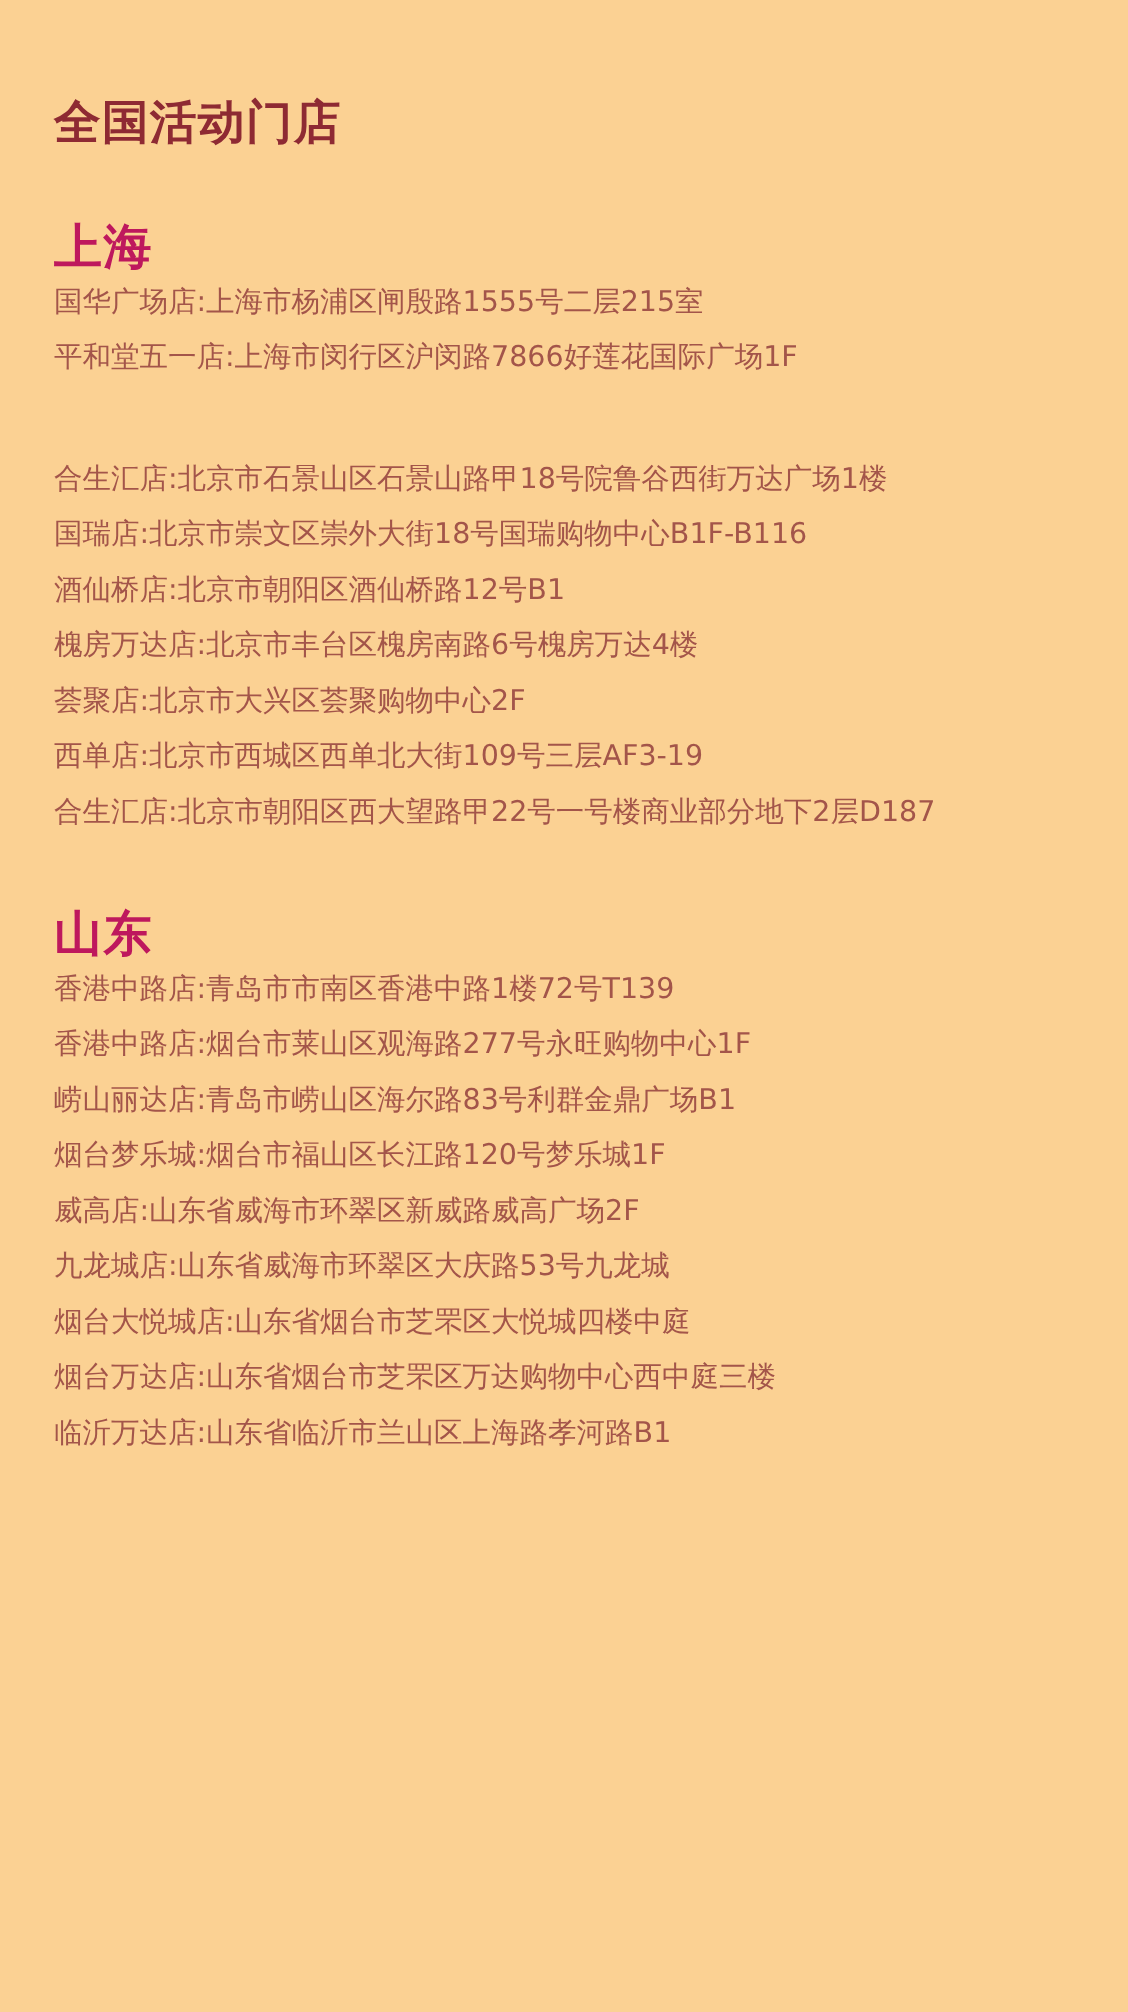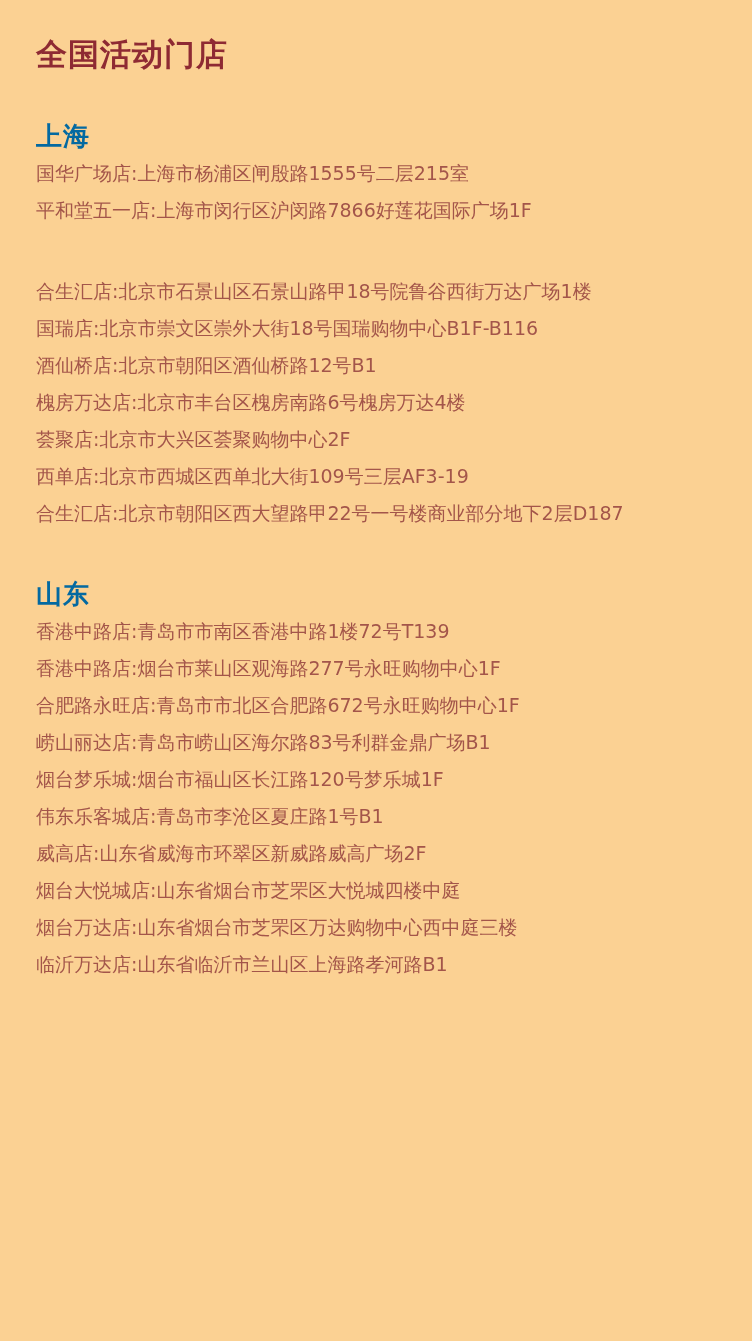--- a/index.html
+++ b/index.html
@@ -11,31 +11,32 @@
     padding: 34px 36px 40px 36px;
     font-family: "DejaVu Sans", sans-serif;
     overflow: hidden;
   }
   .page-title {
     font-size: 31px;
     font-weight: bold;
     color: #8E2A33;
     line-height: 40px;
     letter-spacing: 1px;
+    margin-top: 28px;
   }
   .content {
     width: 660px;
   }
   .section {
     margin-top: 44px;
   }
   .region-heading {
-    font-size: 26px;
+    font-size: 32px;
     font-weight: bold;
-    color: #0369a1;
+    color: #be185d;
     line-height: 37px;
     letter-spacing: 1px;
   }
   .store-line {
     font-size: 19px;
     color: #A3554A;
     line-height: 37px;
     letter-spacing: 0;
   }
 </style>
@@ -73,30 +74,29 @@
 </div>
   </div>
 
   <div class="section">
     <div class="region-heading">山东</div>
     <div>
   <div class="store-line">香港中路店:青岛市市南区香港中路1楼72号T139</div>
 
   <div class="store-line">香港中路店:烟台市莱山区观海路277号永旺购物中心1F</div>
 
-  <div class="store-line">合肥路永旺店:青岛市市北区合肥路672号永旺购物中心1F</div>
 
   <div class="store-line">崂山丽达店:青岛市崂山区海尔路83号利群金鼎广场B1</div>
 
   <div class="store-line">烟台梦乐城:烟台市福山区长江路120号梦乐城1F</div>
 
-  <div class="store-line">伟东乐客城店:青岛市李沧区夏庄路1号B1</div>
 
   <div class="store-line">威高店:山东省威海市环翠区新威路威高广场2F</div>
 
+  <div class="store-line">九龙城店:山东省威海市环翠区大庆路53号九龙城</div>
 
   <div class="store-line">烟台大悦城店:山东省烟台市芝罘区大悦城四楼中庭</div>
 
   <div class="store-line">烟台万达店:山东省烟台市芝罘区万达购物中心西中庭三楼</div>
 
   <div class="store-line">临沂万达店:山东省临沂市兰山区上海路孝河路B1</div>
 </div>
   </div>
 
 </div>

